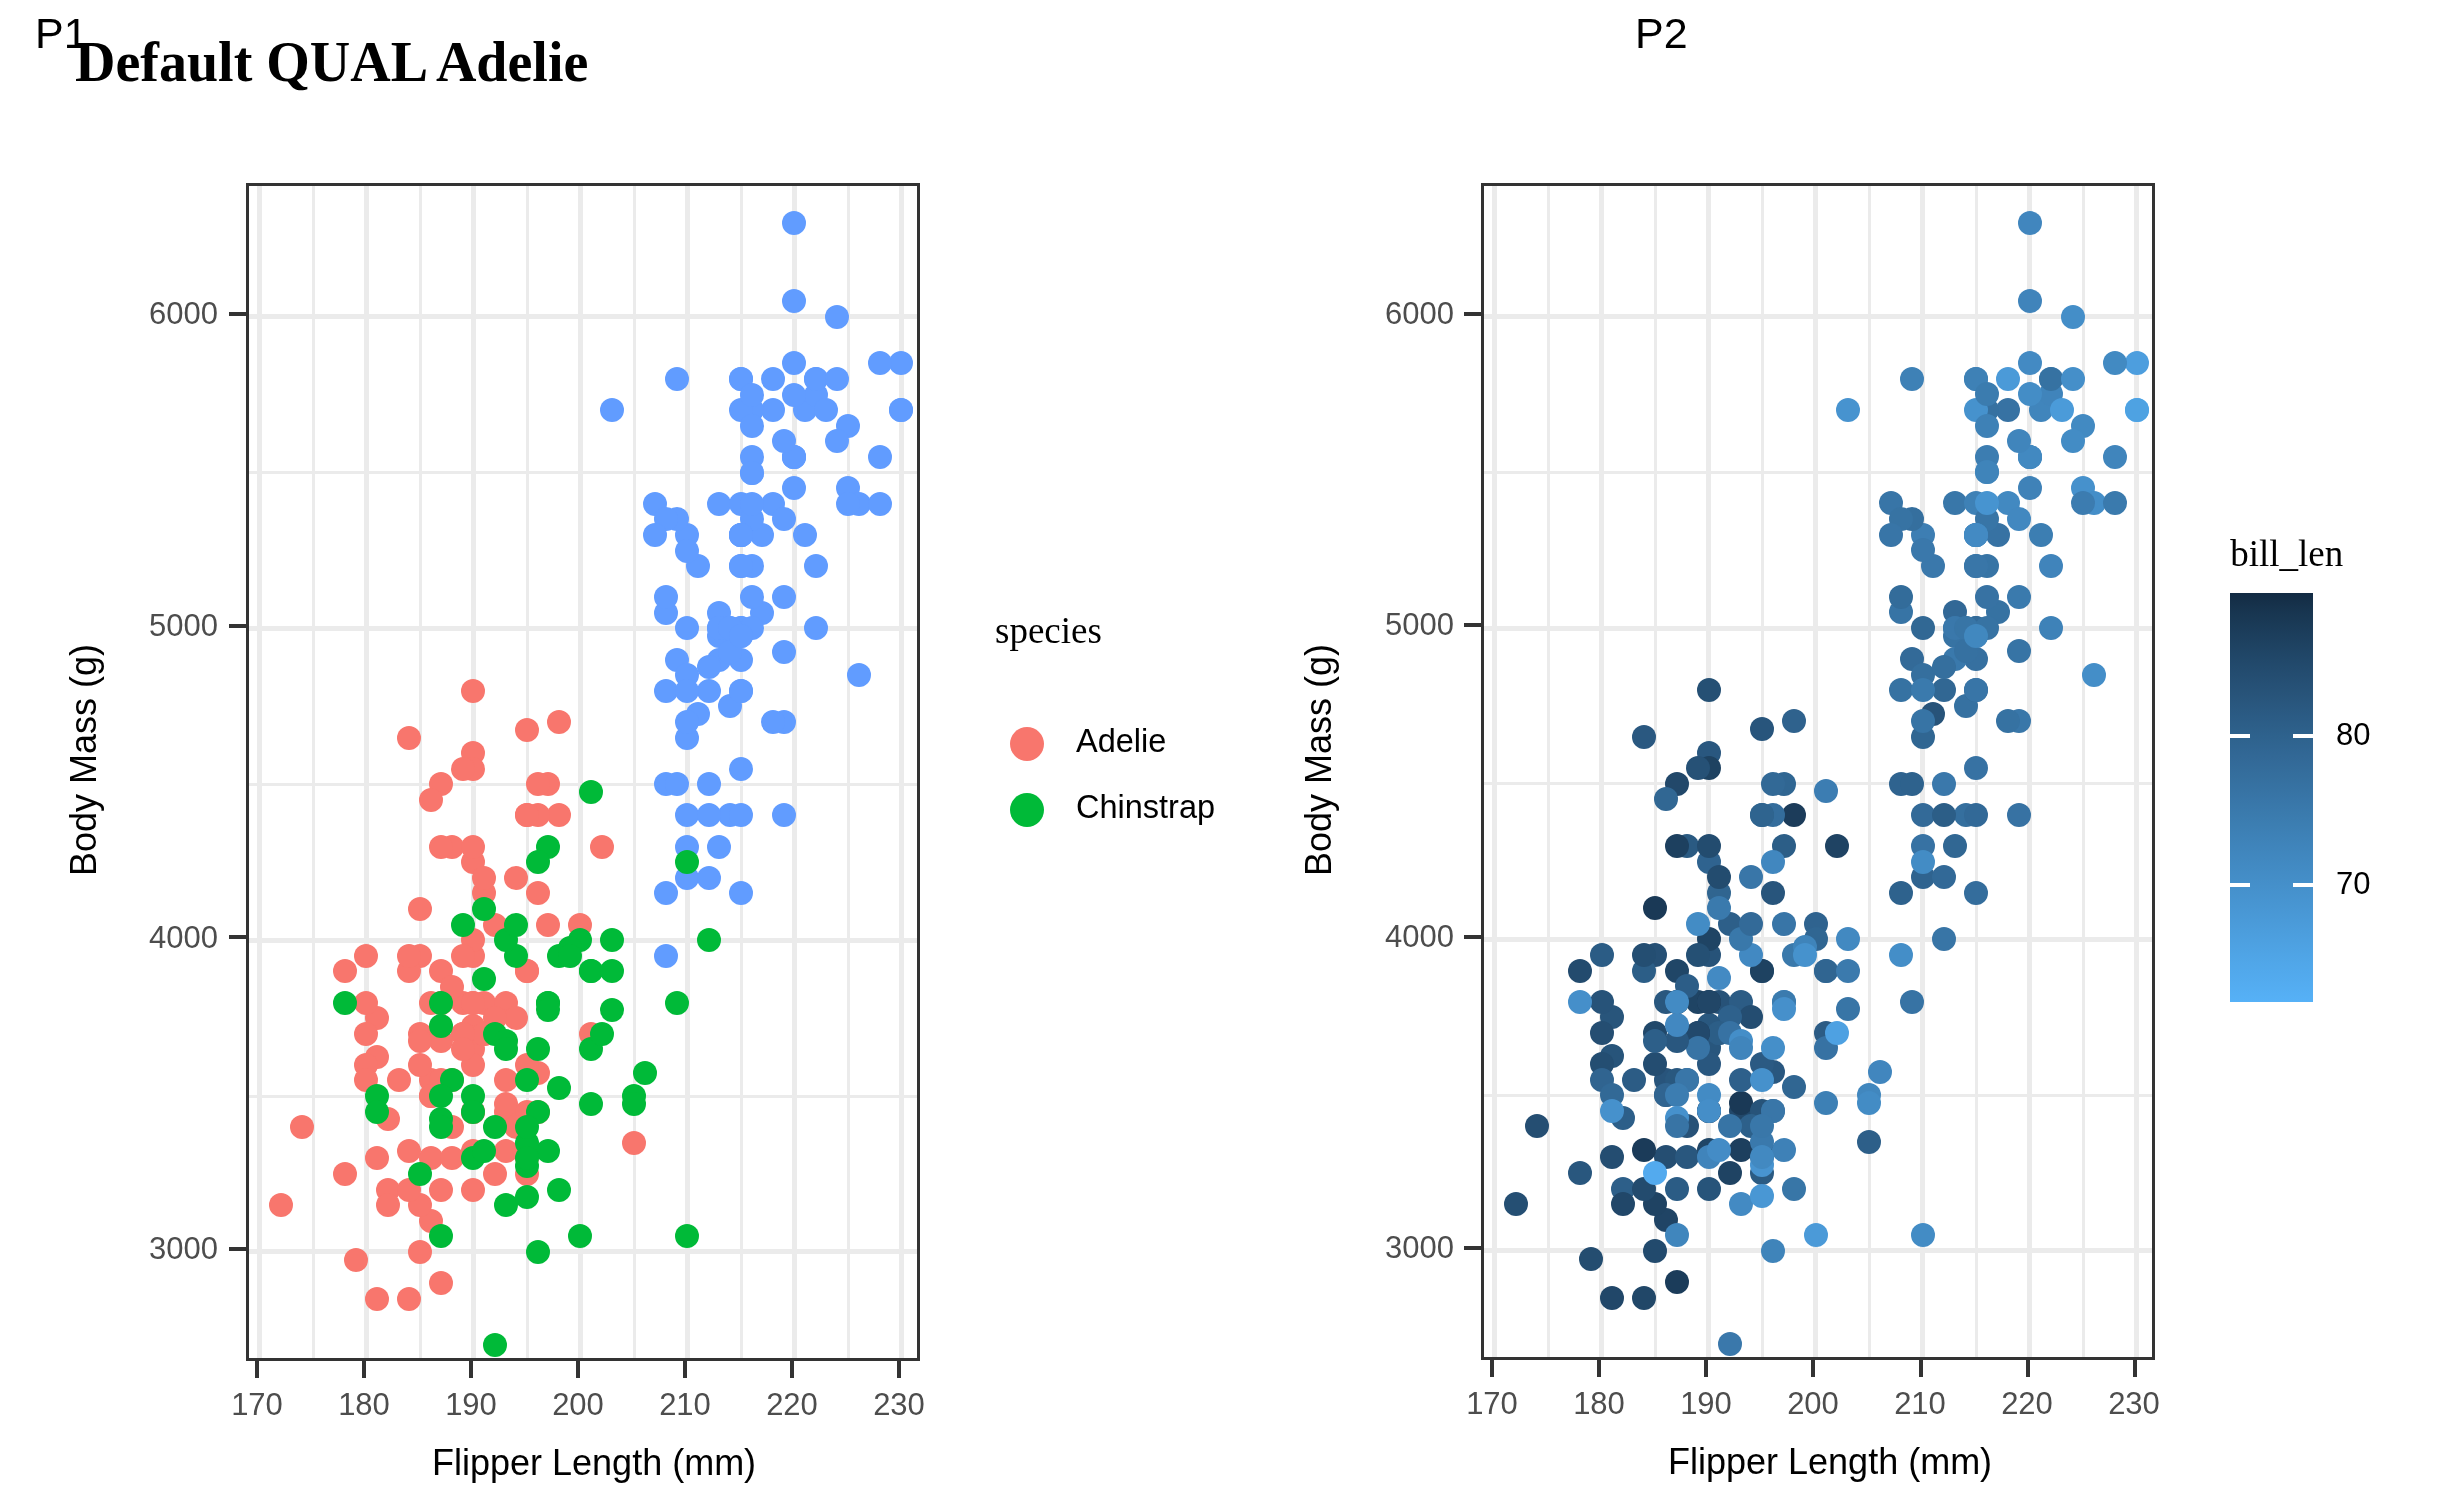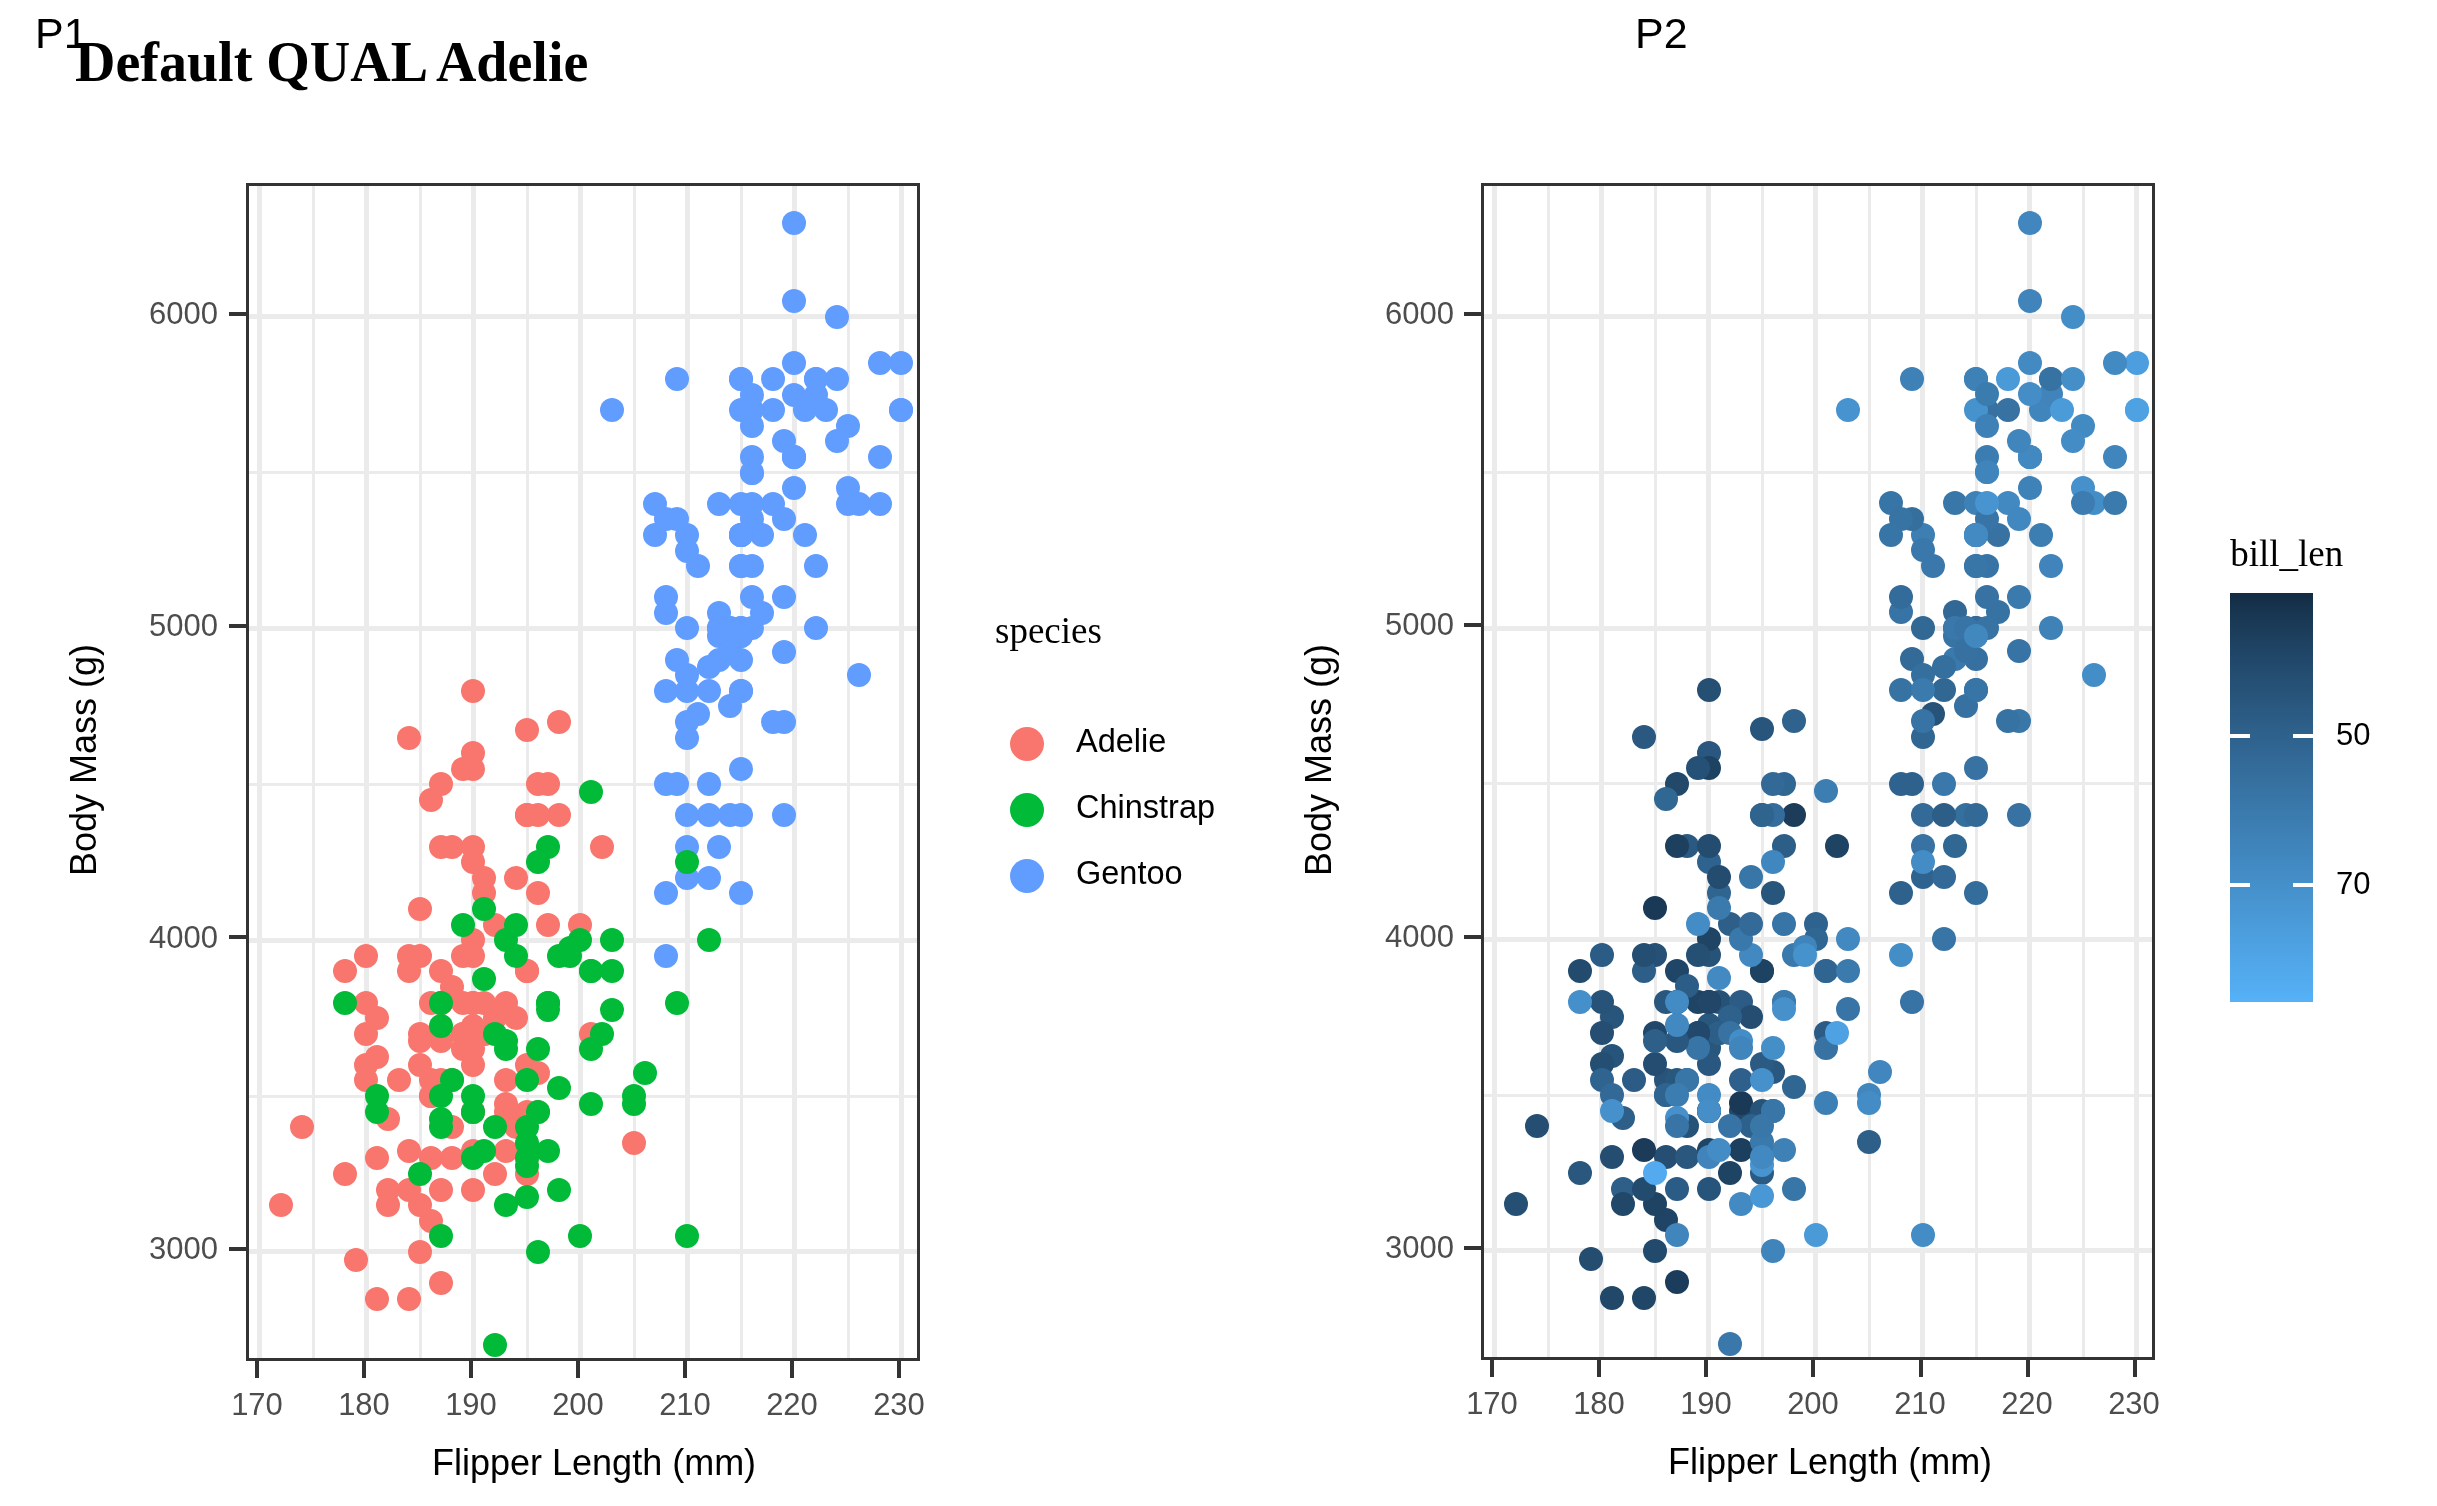--- a/index.html
+++ b/index.html
@@ -417,26 +417,20 @@
             <div class="lg-dot" style="background: rgb(248, 118, 109);"></div>
           </div>
           <div class="lg-label">Adelie</div>
         </div>
         <div class="lg-row" style="top: 66px; left: 0px; width: 244px;">
           <div class="lg-key">
             <div class="lg-dot" style="background: rgb(0, 186, 56);"></div>
           </div>
           <div class="lg-label">Chinstrap</div>
         </div>
-        <div class="lg-row" style="top: 132px; left: 0px; width: 244px;">
-          <div class="lg-key">
-            <div class="lg-dot" style="background: rgb(97, 156, 255);"></div>
-          </div>
-          <div class="lg-label">Gentoo</div>
-        </div>
       </div>
   </div>
 </div>
 
 <div class="panel-wrap" id="p2-wrap">
   <div class="tag" id="p2-tag" style="left: 416px; top: 11.6px;">P2</div>
   <div class="panel" id="p2-panel" style="left: 262px; top: 183px; width: 674px; height: 1177px;">
       <div class="gl gl-major-v" style="left: 8px;"></div>
       <div class="gl gl-major-v" style="left: 115px;"></div>
       <div class="gl gl-major-v" style="left: 222px;"></div>
@@ -781,18 +775,18 @@
 
   <div id="legend-quant" style="left: 1010px; top: 522px;">
     <div class="cb-title" id="cb-title" style="left: 1.2px; top: 12.8px;">bill_len</div>
     <div id="cb-bar" style="left: 1.2px; top: 71px; width: 83px; height: 409px; background: linear-gradient(to top, rgb(86, 177, 247) 0%, rgb(83, 171, 239) 5%, rgb(80, 166, 232) 10%, rgb(77, 160, 224) 15%, rgb(74, 154, 216) 20%, rgb(71, 148, 208) 25%, rgb(68, 142, 200) 30%, rgb(65, 136, 192) 35%, rgb(62, 130, 184) 40%, rgb(59, 124, 175) 45%, rgb(56, 117, 167) 50%, rgb(53, 111, 158) 55%, rgb(50, 104, 150) 60%, rgb(46, 98, 141) 65%, rgb(43, 91, 132) 70%, rgb(40, 84, 122) 75%, rgb(36, 77, 113) 80%, rgb(32, 70, 103) 85%, rgb(28, 62, 92) 90%, rgb(24, 54, 81) 95%, rgb(19, 43, 67) 100%);">
         <div class="cb-tick" style="position: absolute; left: 0px; width: 20px; top: 141px; height: 3.5px; background: rgb(255, 255, 255);"></div>
         <div class="cb-tick" style="position: absolute; left: 63px; width: 20px; top: 141px; height: 3.5px; background: rgb(255, 255, 255);"></div>
         <div class="cb-tick" style="position: absolute; left: 0px; width: 20px; top: 290px; height: 3.5px; background: rgb(255, 255, 255);"></div>
         <div class="cb-tick" style="position: absolute; left: 63px; width: 20px; top: 290px; height: 3.5px; background: rgb(255, 255, 255);"></div>
       </div>
     <div id="cb-labels">
-        <div class="cb-lab" style="left: 107px; top: 197px;">50</div>
+        <div class="cb-lab" style="left: 107px; top: 197px;">80</div>
         <div class="cb-lab" style="left: 107px; top: 346px;">70</div>
       </div>
   </div>
 </div>
 
 
 </body></html>

